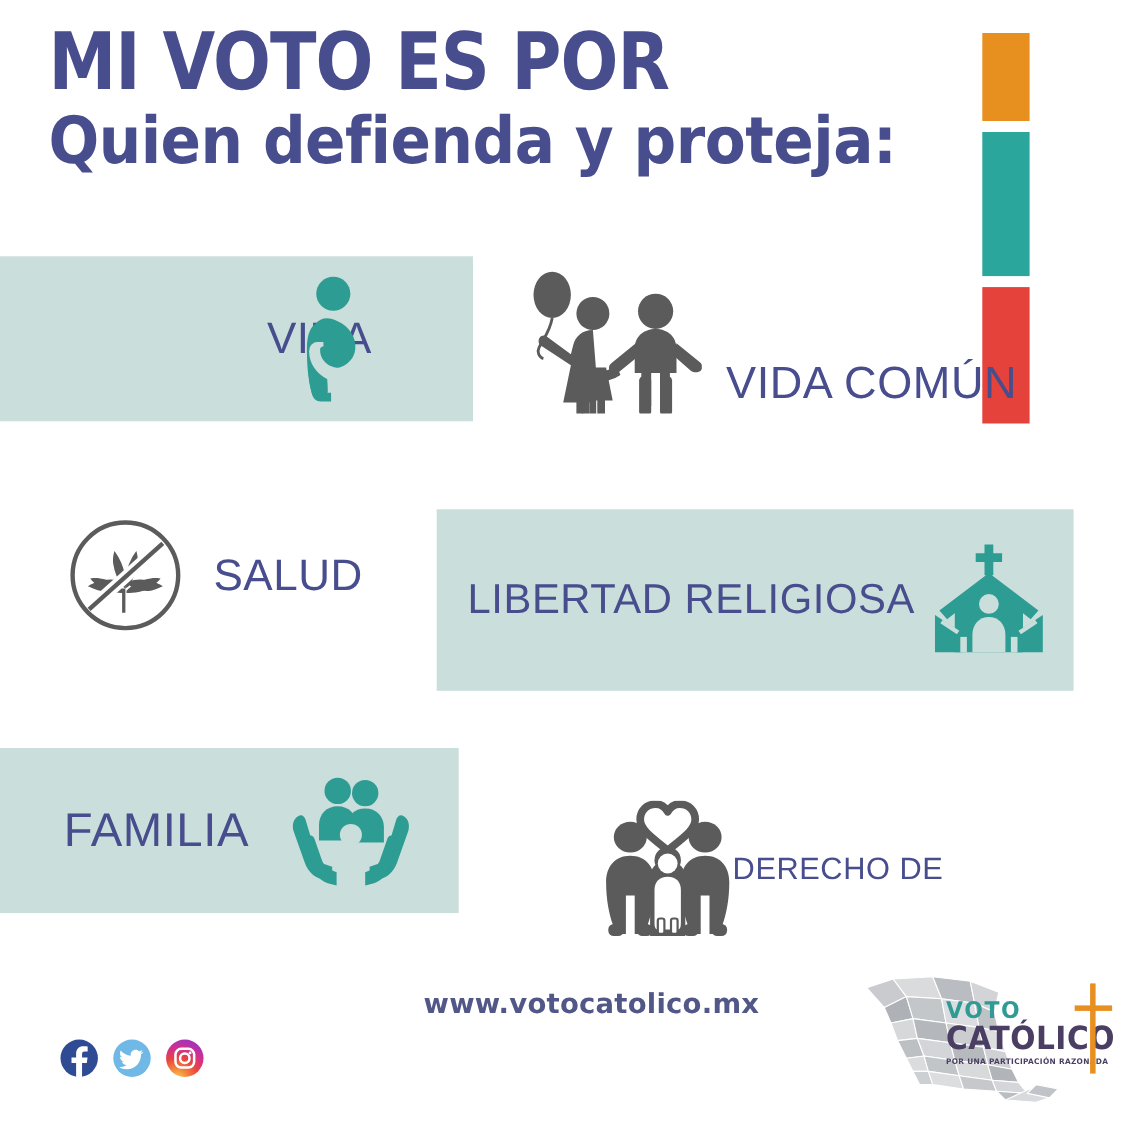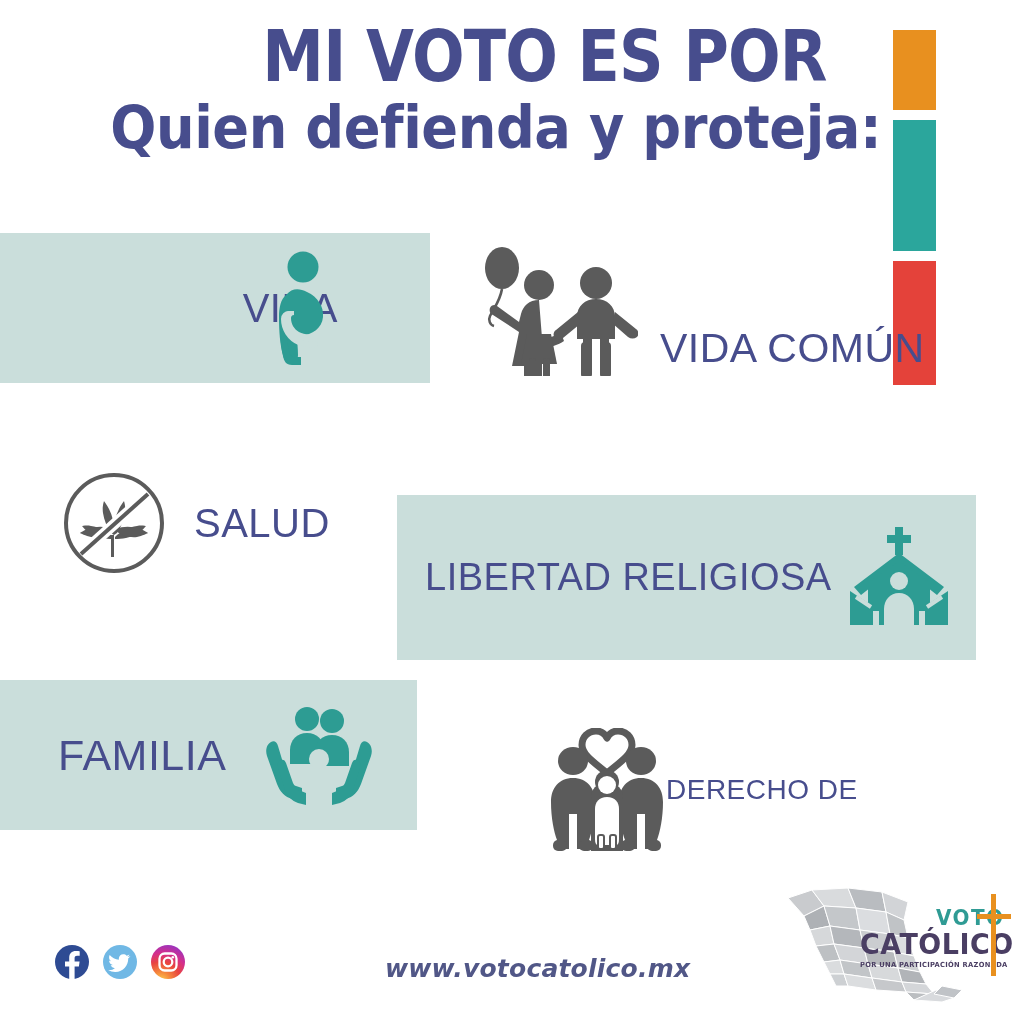--- a/index.html
+++ b/index.html
@@ -11,21 +11,20 @@
     background: #ffffff;
     font-family: "Liberation Sans", sans-serif;
     overflow: hidden;
   }
 
   #poster {
     position: relative;
     width: 936px;
     height: 1023px;
     background: #ffffff;
-    text-align: right;
   }
 
   
   .title-block {
     position: absolute;
     left: 44px;
     top: 22px;
     width: 910px;
   }
   .title-line1 {
@@ -99,21 +98,20 @@
     left: 62px; top: 463px; width: 340px; height: 120px;
   }
   #row-salud .icon-wrap { width: 104px; height: 104px; flex: none; }
   #row-salud .row-label { font-size: 40px; margin-left: 28px; }
 
   
   #row-libertad {
     left: 397px; top: 463px; width: 579px; height: 165px;
     align-items: center;
     padding-left: 28px;
-    margin-top: 32px;
   }
   #row-libertad .row-label { font-size: 38px; }
   #row-libertad .icon-wrap {
     position: absolute; right: 18px; top: 30px; width: 118px; height: 105px;
   }
 
   
   #row-familia {
     left: 0; top: 680px; width: 417px; height: 150px;
     padding-left: 58px;
@@ -150,27 +148,26 @@
   }
   .fb { background: #2e4b93; }
   .tw { background: #70b8e5; }
   .ig {
     background: radial-gradient(circle at 30% 107%, #fdd14f 0%, #f5873c 22%, #e8443f 45%, #d42f8c 65%, #9235c6 90%);
   }
 
   .site-url {
     position: absolute;
     left: 385px;
-    top: 954px;
+    top: 898px;
     font-family: "DejaVu Sans", sans-serif;
     font-weight: bold;
     font-size: 25px;
     color: #515787;
     letter-spacing: 0.2px;
-    font-style: italic;
   }
 
   
   #logo {
     position: absolute;
     left: 786px;
     top: 886px;
     width: 228px;
     height: 118px;
   }

